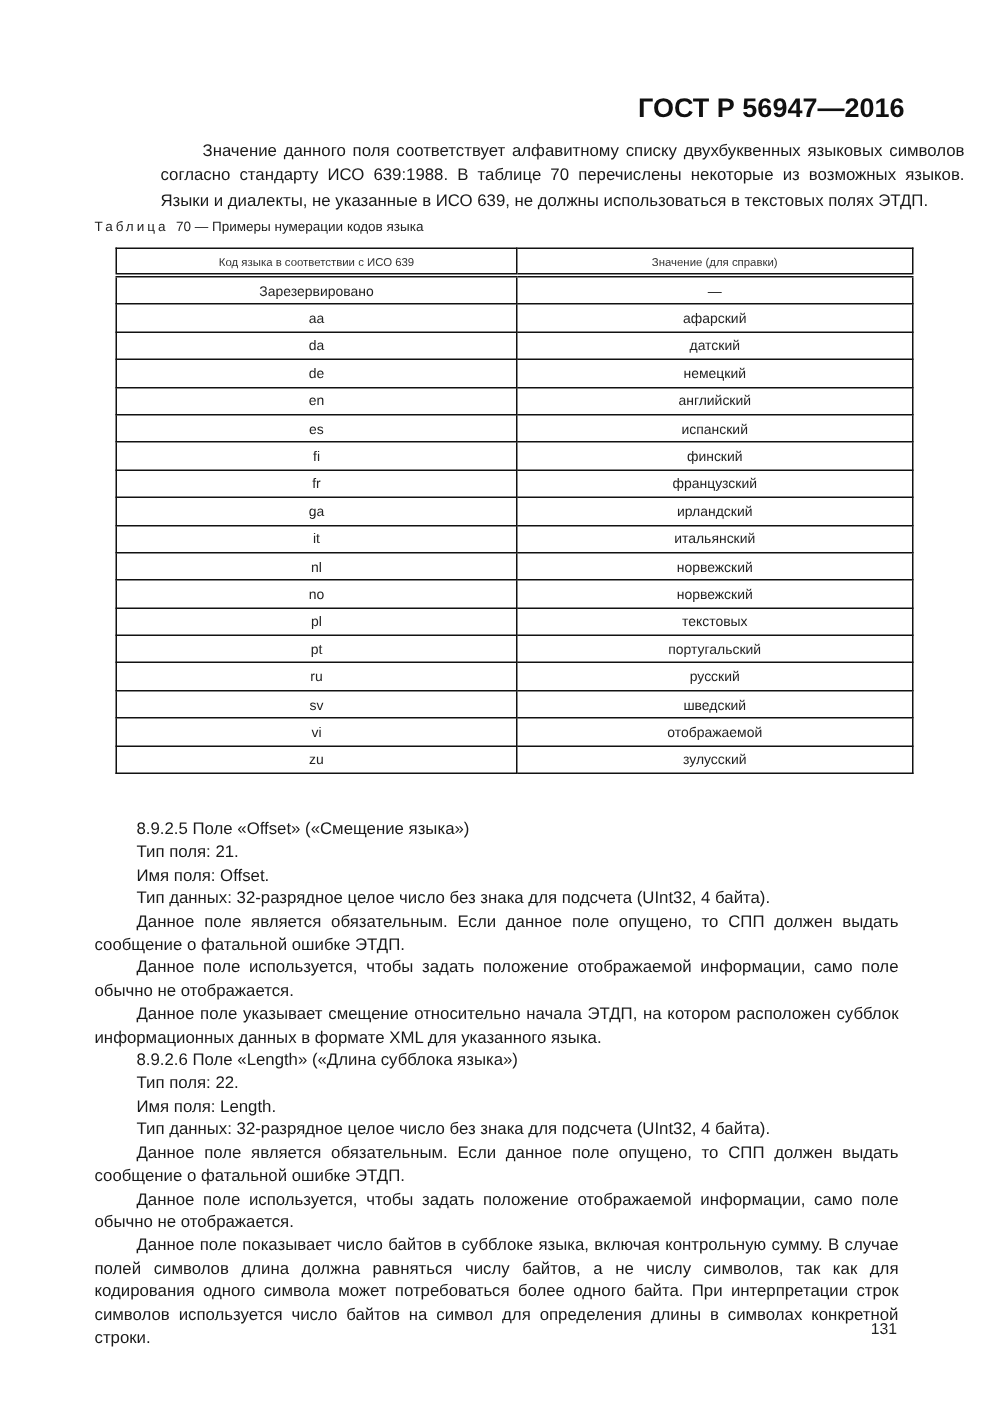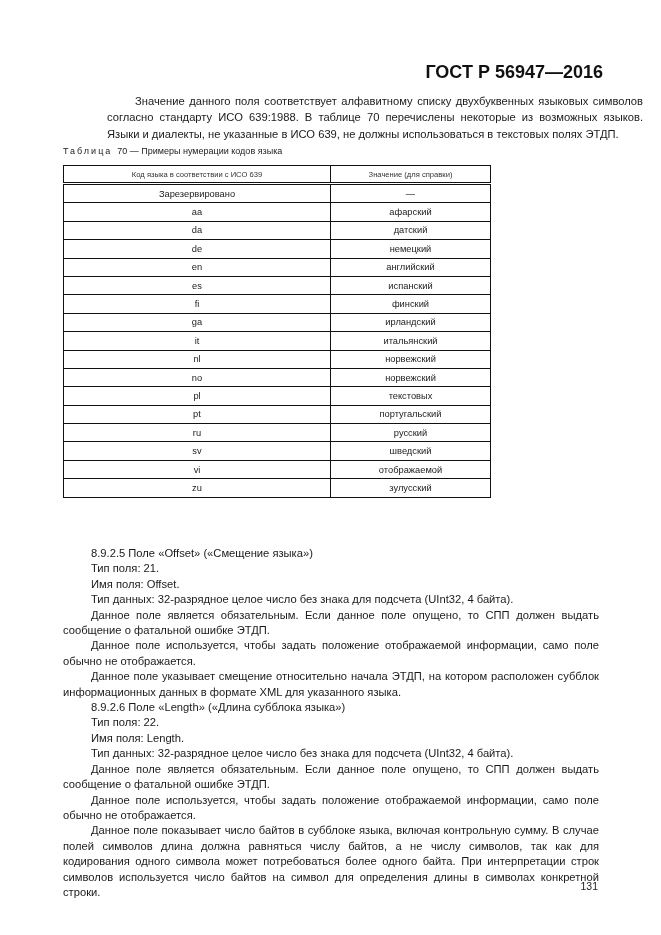--- a/index.html
+++ b/index.html
@@ -3,21 +3,21 @@
 <meta charset="utf-8">
 <style>
   html, body { margin: 0; padding: 0; background: #ffffff; }
   body { width: 661px; height: 935px; position: relative; overflow: hidden;
          font-family: "Liberation Sans", sans-serif; color: #1a1a1a; }
   .doc-header { position: absolute; top: 62px; right: 58px; font-weight: bold; font-size: 18px; color: #111; }
   .intro { position: absolute; left: 63px; top: 93px; width: 536px; font-size: 11.2px; line-height: 16.4px; text-align: justify; margin-left: 44px; }
   .intro p { margin: 0; text-indent: 28px; }
   .table-caption { position: absolute; left: 63px; top: 146px; font-size: 9px; color: #222; }
   .table-caption .spaced { letter-spacing: 2px; }
-  table.lang { position: absolute; left: 63px; top: 165px; width: 428px; border-collapse: collapse; font-size: 9.3px; }
+  table.lang { position: absolute; left: 77px; top: 165px; width: 532px; border-collapse: collapse; font-size: 9.3px; }
   table.lang th { font-weight: normal; font-size: 7.6px; color: #333; height: 16px; border: 1.3px solid #111; border-bottom: 3px double #111; padding: 0; }
   table.lang td { border: 1.3px solid #111; height: 17.4px; padding: 0; text-align: center; color: #222; }
   table.lang td.c1, table.lang th.c1 { width: 266px; }
   .body-text { position: absolute; left: 63px; top: 546px; width: 536px; font-size: 11.2px; line-height: 15.4px; text-align: justify; }
   .body-text p { margin: 0; text-indent: 28px; }
   .page-number { position: absolute; right: 63px; top: 848px; font-size: 10.5px; color: #222; margin-top: 32px; }
 </style>
 </head>
 <body>
 
@@ -60,20 +60,24 @@
         <td class="c1">en</td>
         <td>английский</td>
       </tr>
     <tr>
         <td class="c1">es</td>
         <td>испанский</td>
       </tr>
     <tr>
         <td class="c1">fi</td>
         <td>финский</td>
+      </tr>
+    <tr>
+        <td class="c1">fr</td>
+        <td>французский</td>
       </tr>
     <tr>
         <td class="c1">ga</td>
         <td>ирландский</td>
       </tr>
     <tr>
         <td class="c1">it</td>
         <td>итальянский</td>
       </tr>
     <tr>

